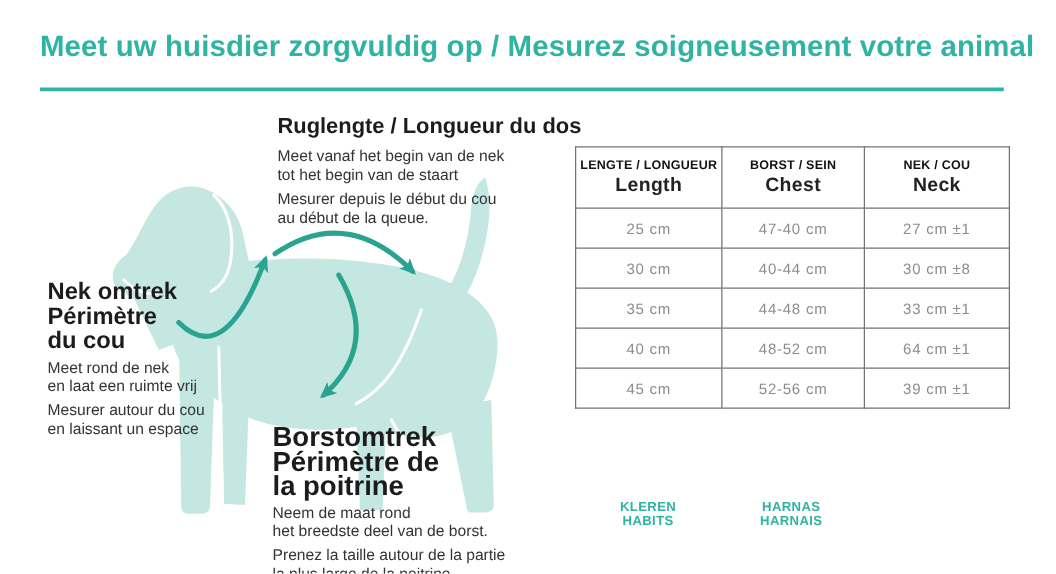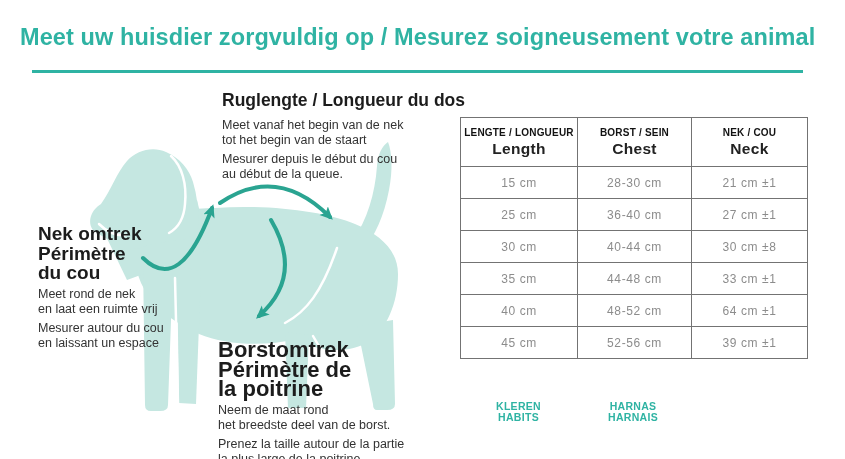--- a/index.html
+++ b/index.html
@@ -1,21 +1,21 @@
 <!DOCTYPE html>
 <html><head>
 <meta charset="utf-8">
 <style>
   html,body{margin:0;padding:0;background:#fff;}
   .page{
     position:relative;width:845px;height:459px;background:#ffffff;overflow:hidden;
     font-family:"Liberation Sans",sans-serif;
   }
   .title{
-    position:absolute;left:20px;top:24px;margin:0;
+    position:absolute;left:32px;top:24px;margin:0;
     font-size:23.5px;font-weight:bold;color:#2fb3a3;white-space:nowrap;letter-spacing:0.1px;
   }
   .divider{position:absolute;left:32px;top:70px;width:771px;height:3px;background:#2fb3a3;}
   .dog-svg{position:absolute;left:85px;top:108px;width:360px;height:310px;}
 
   .blk{position:absolute;color:#2e2e2e;}
   .blk h2{margin:0;font-weight:bold;color:#1c1c1c;}
   .blk p{margin:0;font-size:12.5px;line-height:15px;color:#333;}
   .blk p + p{margin-top:4px;}
 
@@ -131,27 +131,22 @@
           <span class="th-bottom">Chest</span>
         </th>
         <th>
           <span class="th-top">NEK / COU</span>
           <span class="th-bottom">Neck</span>
         </th>
       </tr>
     </thead>
     <tbody id="size-table-body">
         <tr>
-          <td>15 cm</td>
-          <td>28-30 cm</td>
-          <td>21 cm ±1</td>
-        </tr>
-        <tr>
           <td>25 cm</td>
-          <td>36-40 cm</td>
+          <td>47-40 cm</td>
           <td>27 cm ±1</td>
         </tr>
         <tr>
           <td>30 cm</td>
           <td>40-44 cm</td>
           <td>30 cm ±8</td>
         </tr>
         <tr>
           <td>35 cm</td>
           <td>44-48 cm</td>

